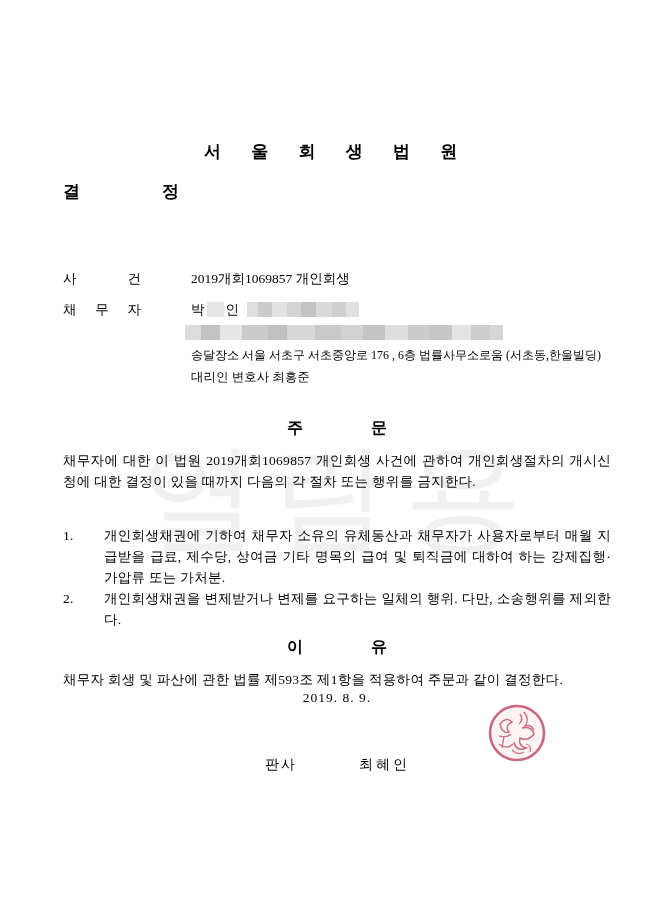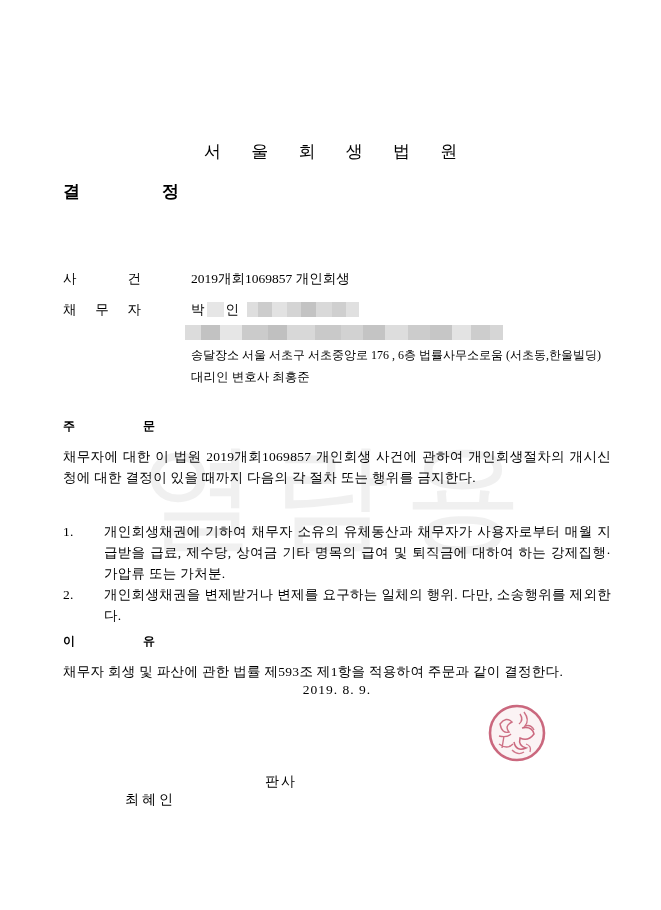--- a/index.html
+++ b/index.html
@@ -30,33 +30,34 @@
     font-weight: normal;
     letter-spacing: 14px;
     color: rgba(160,160,160,0.16);
     user-select: none;
     white-space: nowrap;
   }
   
   .court-title {
     text-align: center;
     font-size: 17px;
-    font-weight: normal;
+    font-weight: bold;
     letter-spacing: 13px;
     white-space: nowrap;
   }
   .decision-heading {
     margin-top: 17px;
     text-align: left;
     font-size: 17px;
     font-weight: bold;
   }
   .decision-heading .gap-right { margin-right: 82px; }
   .section-heading {
-    font-size: 12px;
+    text-align: center;
+    font-size: 16px;
     font-weight: bold;
   }
   .section-heading .gap-right { margin-right: 68px; }
   
   .field-row {
     display: flex;
     align-items: flex-start;
     font-size: 13.5px;
     line-height: 16px;
   }
@@ -137,24 +138,23 @@
   .list-text { flex: 1; text-align: justify; word-break: break-all; margin-left: 24px; }
   .reason-heading { margin-top: 7px; }
   .reason-par { }
   
   .date-line {
     text-align: center;
     font-size: 13.5px;
     letter-spacing: 1px;
   }
   .judge-row {
-    margin-top: 75px;
+    margin-top: 50px;
     font-size: 14px;
     display: flex;
-    flex-direction: column;
   }
   .judge-label { margin-left: 202px; letter-spacing: 2px; }
   .judge-name { margin-left: 62px; letter-spacing: 3px; }
   
   .seal {
     position: absolute;
     z-index: 2;
     left: 486px;
     top: 702px;
     width: 62px;

